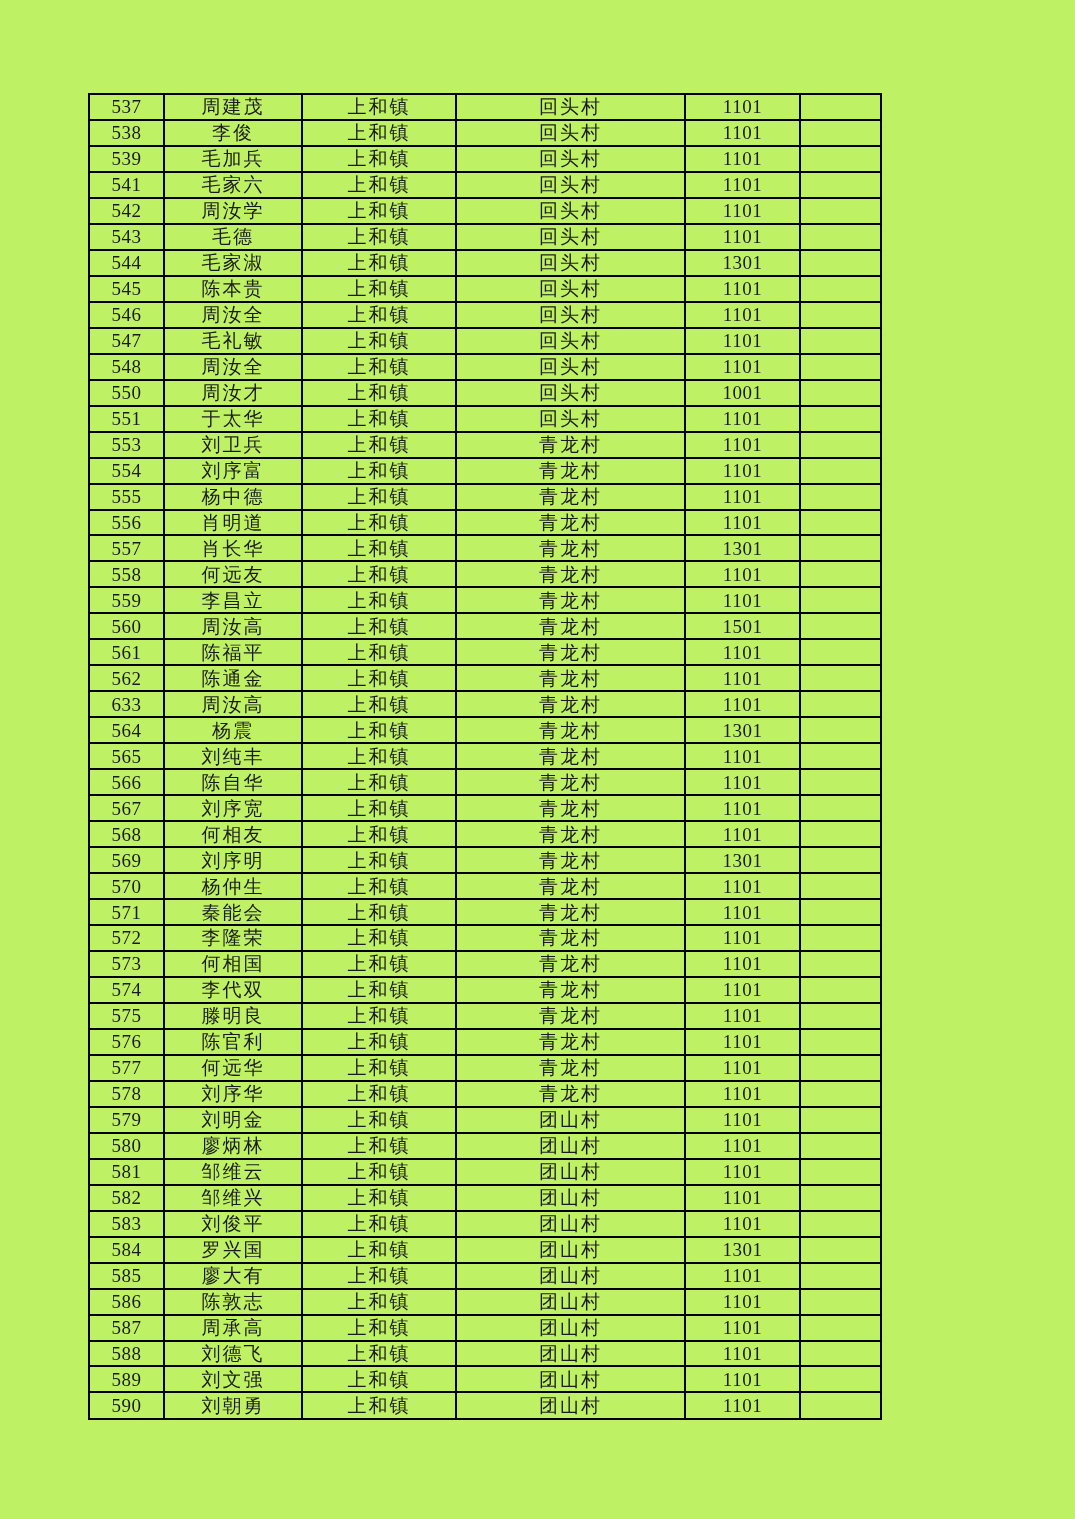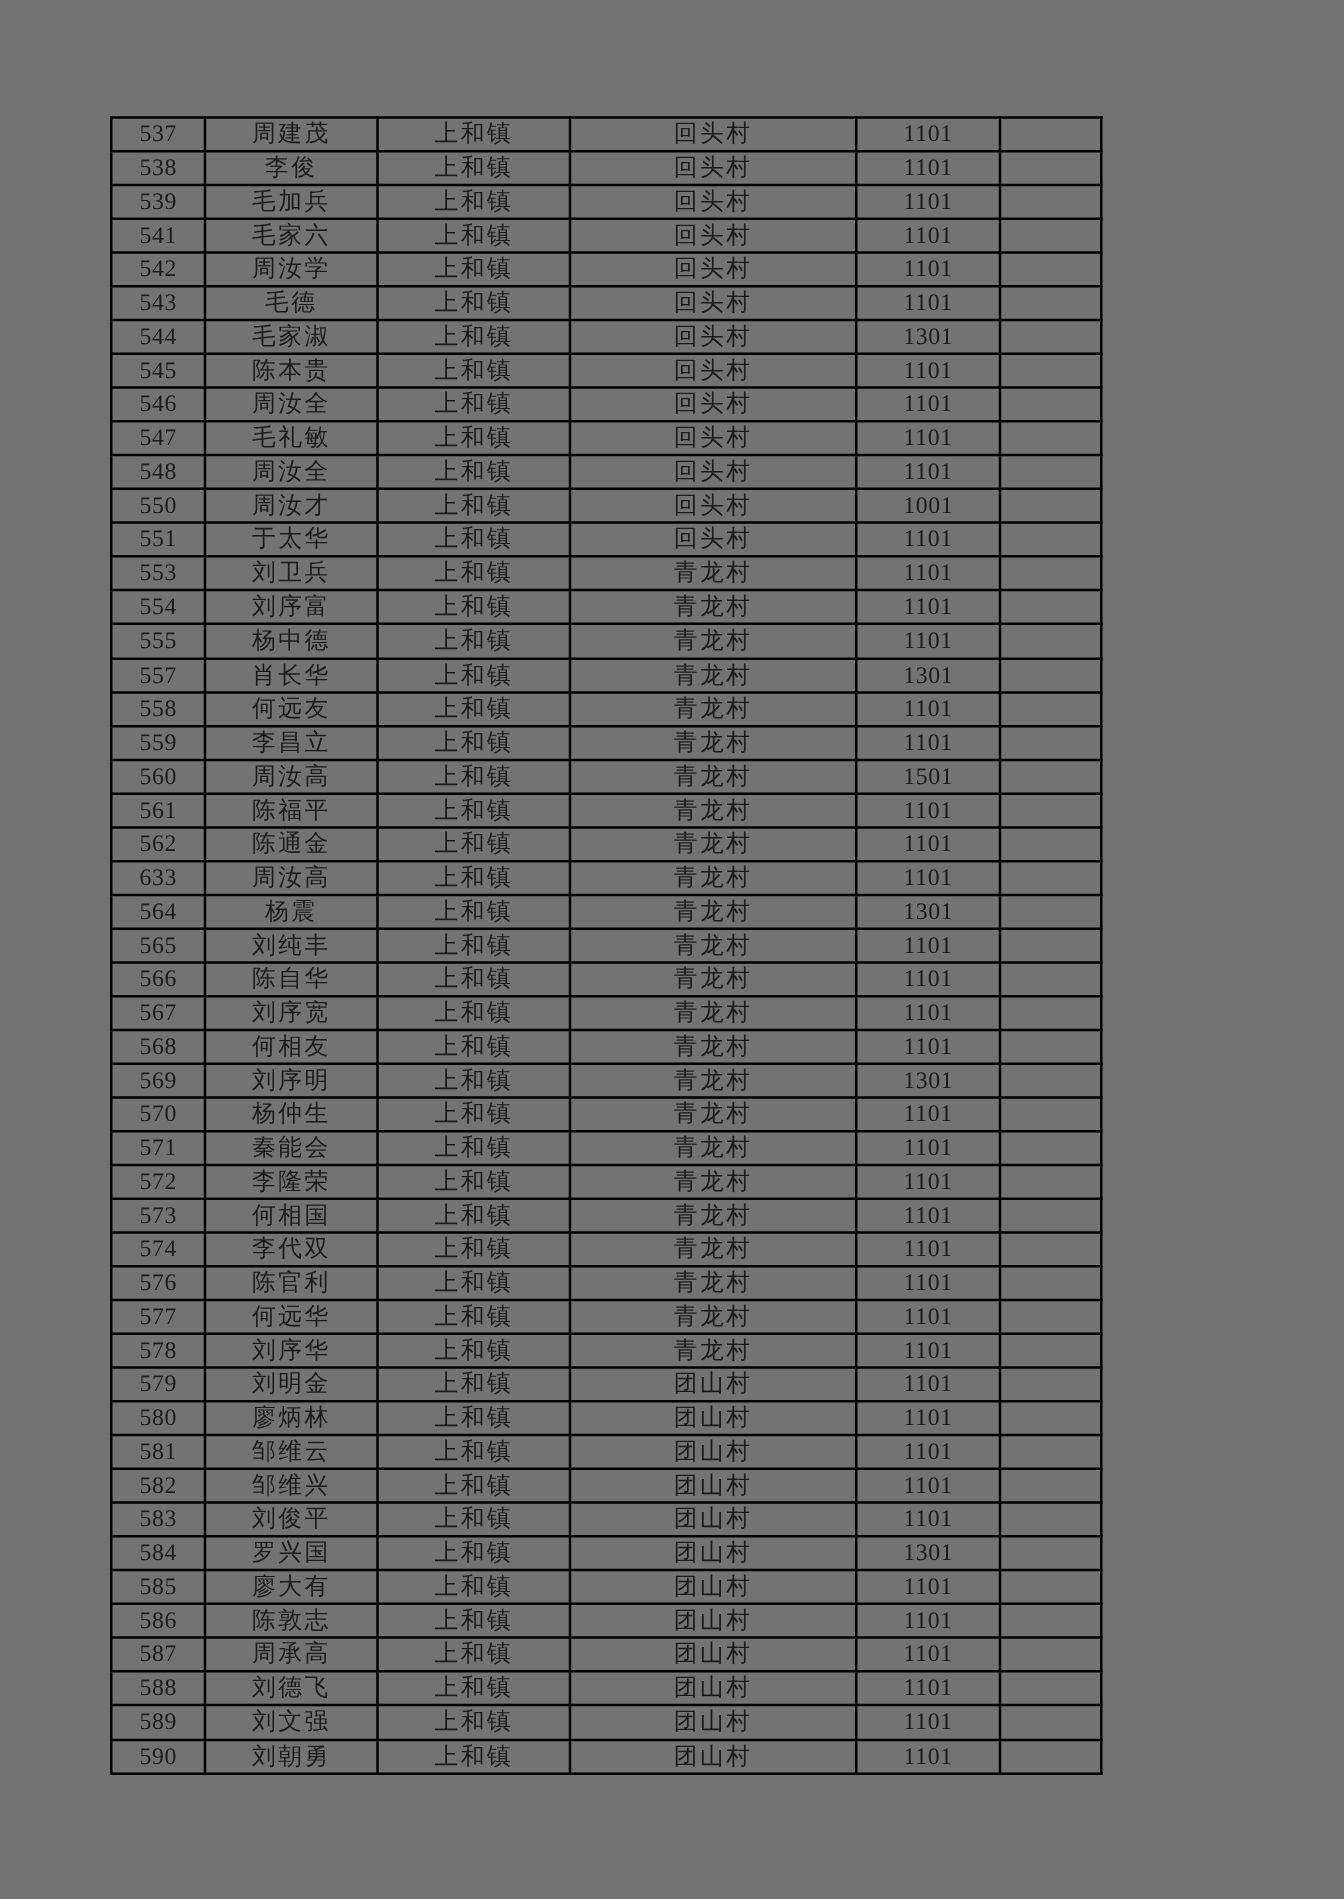--- a/index.html
+++ b/index.html
@@ -9,21 +9,21 @@
   body {
     width: 1075px;
     height: 1519px;
     background: #ffffff;
     font-family: "Liberation Serif", "DejaVu Serif", serif;
   }
   .page {
     position: relative;
     width: 1075px;
     height: 1519px;
-    background: #737373;
+    background: #bef264;
   }
   table.roster {
     position: absolute;
     left: 88px;
     top: 93px;
     width: 792px;
     height: 1327px;
     border-collapse: collapse;
     table-layout: fixed;
   }
@@ -184,20 +184,28 @@
         </tr>
         <tr>
           <td class="cell-index">555</td>
           <td class="cell-name">杨中德</td>
           <td class="cell-town">上和镇</td>
           <td class="cell-village">青龙村</td>
           <td class="cell-code">1101</td>
           <td class="cell-remark"></td>
         </tr>
         <tr>
+          <td class="cell-index">556</td>
+          <td class="cell-name">肖明道</td>
+          <td class="cell-town">上和镇</td>
+          <td class="cell-village">青龙村</td>
+          <td class="cell-code">1101</td>
+          <td class="cell-remark"></td>
+        </tr>
+        <tr>
           <td class="cell-index">557</td>
           <td class="cell-name">肖长华</td>
           <td class="cell-town">上和镇</td>
           <td class="cell-village">青龙村</td>
           <td class="cell-code">1301</td>
           <td class="cell-remark"></td>
         </tr>
         <tr>
           <td class="cell-index">558</td>
           <td class="cell-name">何远友</td>
@@ -322,20 +330,28 @@
           <td class="cell-index">573</td>
           <td class="cell-name">何相国</td>
           <td class="cell-town">上和镇</td>
           <td class="cell-village">青龙村</td>
           <td class="cell-code">1101</td>
           <td class="cell-remark"></td>
         </tr>
         <tr>
           <td class="cell-index">574</td>
           <td class="cell-name">李代双</td>
+          <td class="cell-town">上和镇</td>
+          <td class="cell-village">青龙村</td>
+          <td class="cell-code">1101</td>
+          <td class="cell-remark"></td>
+        </tr>
+        <tr>
+          <td class="cell-index">575</td>
+          <td class="cell-name">滕明良</td>
           <td class="cell-town">上和镇</td>
           <td class="cell-village">青龙村</td>
           <td class="cell-code">1101</td>
           <td class="cell-remark"></td>
         </tr>
         <tr>
           <td class="cell-index">576</td>
           <td class="cell-name">陈官利</td>
           <td class="cell-town">上和镇</td>
           <td class="cell-village">青龙村</td>

